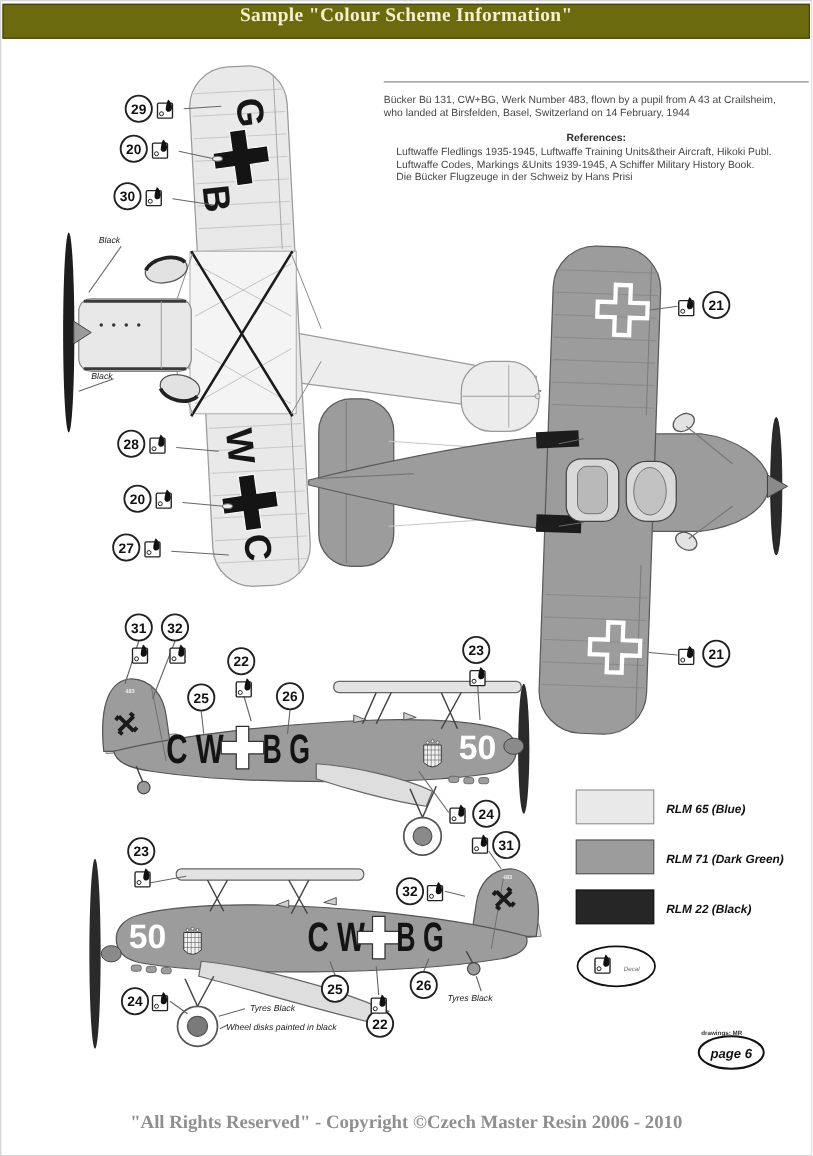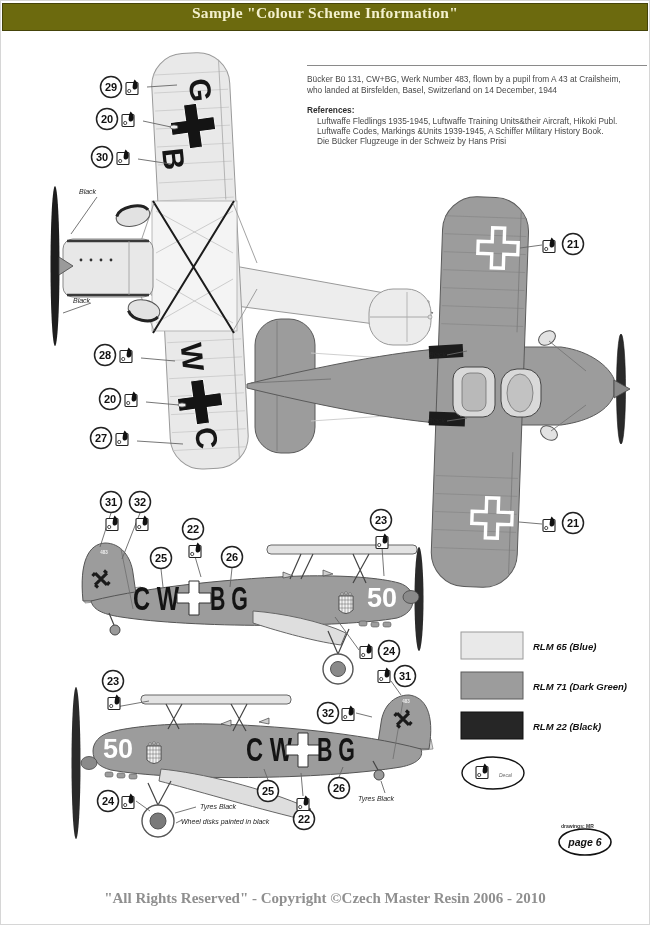--- a/index.html
+++ b/index.html
@@ -6,21 +6,21 @@
   .page{position:relative;width:650px;height:925px;background:#fff;overflow:hidden;
         font-family:"Liberation Sans",sans-serif;border:1px solid #d6d6d6;box-sizing:border-box;}
   .banner{position:absolute;top:2px;left:1px;right:1px;height:26px;background:#6c6a0e;
           border:1px solid #45440a;color:#f3f0cd;text-align:center;line-height:26px;
           font:bold 15.5px "Liberation Serif",serif;letter-spacing:.3px;}
   .info{position:absolute;left:300px;top:57px;width:346px;color:#3d3d3d;}
   .info-title{font-style:italic;font-weight:bold;font-size:15px;text-align:center;color:#1d1d1d;
               font-family:"Liberation Sans",sans-serif;}
   .rule{border:none;border-top:1.5px solid #8a8a8a;margin:7px 0 8px 6px;}
   .desc{font-size:8.3px;line-height:10.5px;margin:0 0 0 6px;width:318px;color:#474747;}
-  .ref-head{font-weight:bold;font-size:8.3px;margin:10px 0 1px 6px;color:#2e2e2e;}
+  .ref-head{font-weight:bold;font-size:8.3px;margin:10px 0 1px 6px;color:#2e2e2e;text-align:center;}
   .ref{font-size:8.3px;line-height:10.2px;margin:0 0 0 16px;white-space:nowrap;color:#474747;}
   .footer{position:absolute;left:0;right:0;top:889px;text-align:center;
           font:bold 15px "Liberation Serif",serif;color:#8f8f8f;}
   svg.art{position:absolute;left:0;top:0;}
   
   .wl{font:bold 30px "Liberation Sans",sans-serif;fill:#161616;text-anchor:middle;}
   .fc{font:bold 33px "Liberation Sans",sans-serif;fill:#141414;text-anchor:middle;}
   .f50{font:bold 27px "Liberation Sans",sans-serif;fill:#ffffff;text-anchor:middle;}
   .wn{font:bold 4.5px "Liberation Sans",sans-serif;fill:#efefef;text-anchor:middle;}
   .ann{font:italic 7px "Liberation Sans",sans-serif;fill:#222;}
@@ -39,21 +39,21 @@
 <body>
 
 <div class="page">
 
   <div class="banner">
     <span>Sample "Colour Scheme Information"</span>
   </div>
 
   <div class="info">
     <hr class="rule">
-    <p class="desc">Bücker Bü 131, CW+BG, Werk Number 483, flown by a pupil from A 43 at Crailsheim, who landed at Birsfelden, Basel, Switzerland on 14 December, 1944</p>
+    <p class="desc">Bücker Bü 131, CW+BG, Werk Number 483, flown by a pupil from A 43 at Crailsheim, who landed at Birsfelden, Basel, Switzerland on 14 February, 1944</p>
     <p class="ref-head">References:</p>
     <p class="ref">Luftwaffe Fledlings 1935-1945, Luftwaffe Training Units&amp;their Aircraft, Hikoki Publ.</p>
     <p class="ref">Luftwaffe Codes, Markings &amp;Units 1939-1945, A Schiffer Military History Book.</p>
     <p class="ref">Die Bücker Flugzeuge in der Schweiz by Hans Prisi</p>
   </div>
 
   <svg class="art" width="650" height="925" viewBox="0 0 650 925" xmlns="http://www.w3.org/2000/svg" xmlns:xlink="http://www.w3.org/1999/xlink">
     <defs>
       <g id="decal-icon">
         <rect x="1" y="3.5" width="12" height="12" fill="#fff" stroke="#222" stroke-width="1.1" rx="1"></rect>

